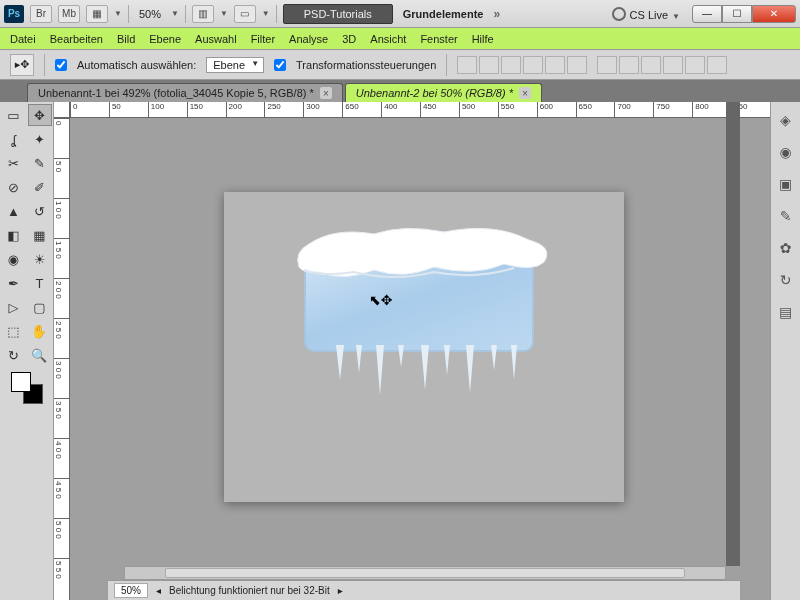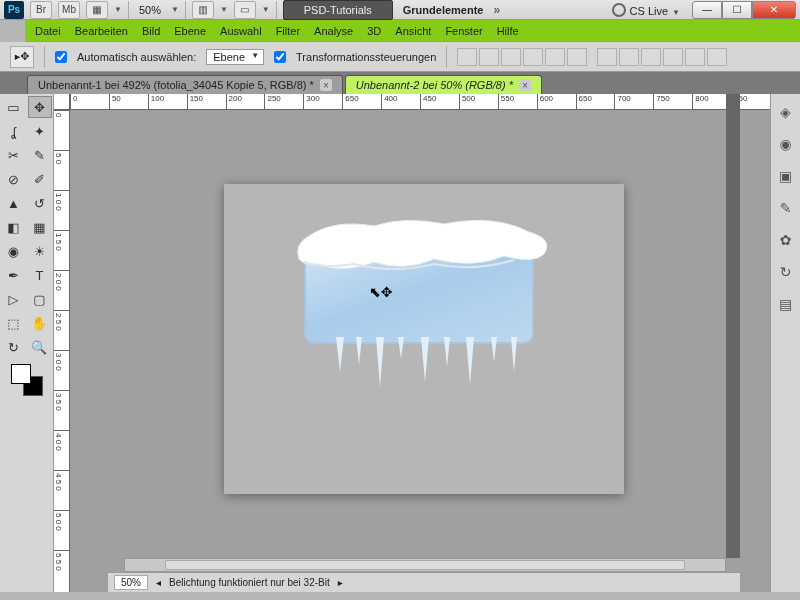--- a/index.html
+++ b/index.html
@@ -1,38 +1,38 @@
 <!DOCTYPE html>
 <html><head>
 <meta charset="utf-8">
 <style>
 * { margin: 0; padding: 0; box-sizing: border-box; font-family: "Segoe UI", Tahoma, sans-serif; }
 body { width: 800px; height: 600px; background: #b6b6b6; overflow: hidden; font-size: 11px; color: #222; }
 
 
-.titlebar { height: 20px; background: linear-gradient(#e6e6e6,#d4d4d4); border-bottom: 1px solid #999; display: flex; align-items: center; padding: 0 4px; gap: 6px; }
+.titlebar { height: 28px; background: linear-gradient(#e6e6e6,#d4d4d4); border-bottom: 1px solid #999; display: flex; align-items: center; padding: 0 4px; gap: 6px; }
 .titlebar .ps-icon { width: 20px; height: 18px; background: #032d4a; color: #6bbfe8; font-weight: bold; font-size: 10px; display:flex;align-items:center;justify-content:center;border-radius:2px; }
 .titlebar .sq { width: 22px; height: 18px; background:#e8e8e8; border:1px solid #aaa; border-radius:2px; display:flex;align-items:center;justify-content:center; font-size:10px; color:#444;}
 .titlebar .sep { width:1px; height:18px; background:#aaa; }
 .titlebar .zoom { font-size:11px; padding:0 4px; }
 .titlebar .arr { font-size:8px; color:#555; }
 .titlebar .psd-btn { background:#555; color:#eee; padding:3px 20px; border-radius:2px; font-size:11px; border:1px solid #333;}
 .titlebar .txt { font-size:11px; padding:0 4px; font-weight:bold;}
 .titlebar .dbl-chev { font-size:12px; color:#666; font-weight:bold;}
 .titlebar .spacer { flex:1; }
 .titlebar .cslive { display:flex; align-items:flex-end; gap:4px; }
 .titlebar .cslive .ring { width:14px;height:14px;border:2px solid #666;border-radius:50%;}
 .winbtns { display:flex; gap:0; margin-left:6px;}
 .winbtns div { width:30px; height:18px; border:1px solid #888; display:flex;align-items:center;justify-content:center; font-size:10px;}
 .winbtns .min { background:linear-gradient(#fafafa,#d8d8d8); border-radius:3px 0 0 3px;}
 .winbtns .max { background:linear-gradient(#fafafa,#d8d8d8);}
 .winbtns .close { background:linear-gradient(#f08070,#d43a20); color:#fff; border-radius:0 3px 3px 0; width:44px;}
 
 
-.menubar { height: 22px; background:#84cc16; border-bottom:1px solid #999; display:flex; align-items:center; padding:0 10px; gap:14px;margin-left:25px;}
+.menubar { height: 22px; background:#bef264; border-bottom:1px solid #999; display:flex; align-items:center; padding:0 10px; gap:14px;}
 .menubar span { font-size:11px; cursor:default; }
 
 
 .optbar { height: 30px; background:#d6d6d6; border-bottom:1px solid #999; display:flex; align-items:center; padding:0 10px; gap:10px;}
 .optbar .tool-ind { width:24px;height:22px;background:#e8e8e8;border:1px solid #aaa;display:flex;align-items:center;justify-content:center;}
 .optbar input[type=checkbox]{ width:12px;height:12px;}
 .optbar .lbl { font-size:11px;}
 .optbar .sel { background:#fff;border:1px solid #999; padding:1px 18px 1px 6px; font-size:11px; position:relative;}
 .optbar .sel::after { content:"▼"; position:absolute; right:4px; font-size:8px; color:#333;}
 .optbar .divider { width:1px;height:22px;background:#aaa;}

